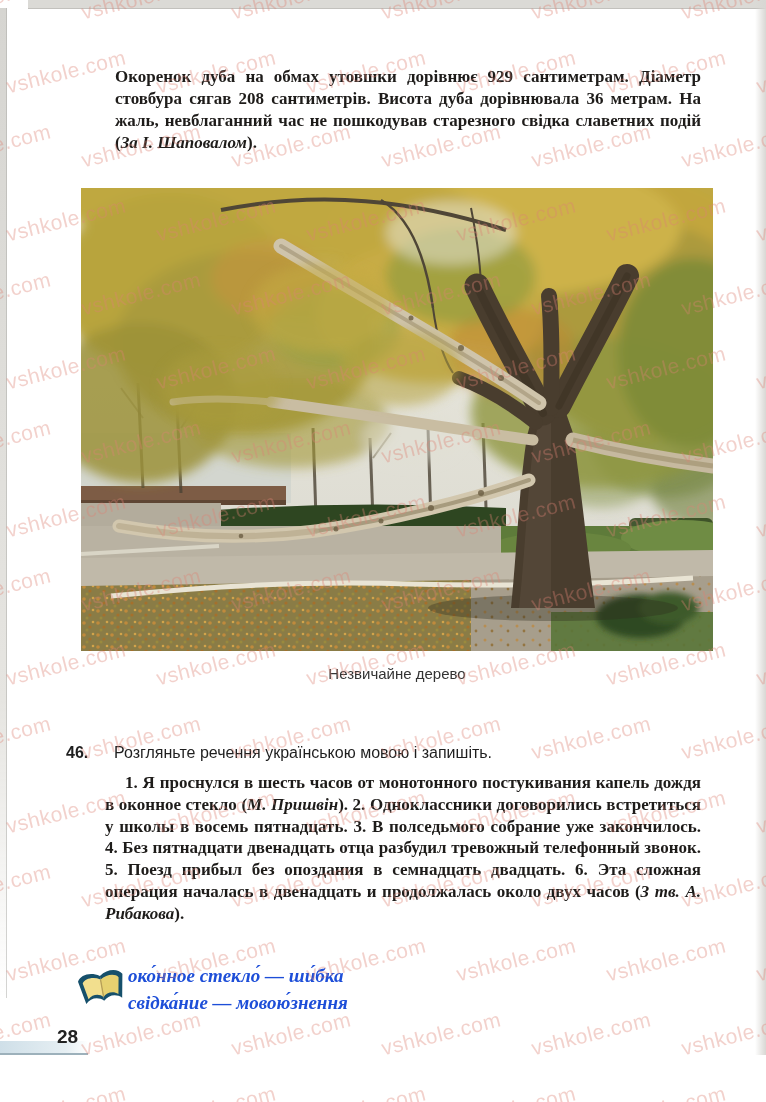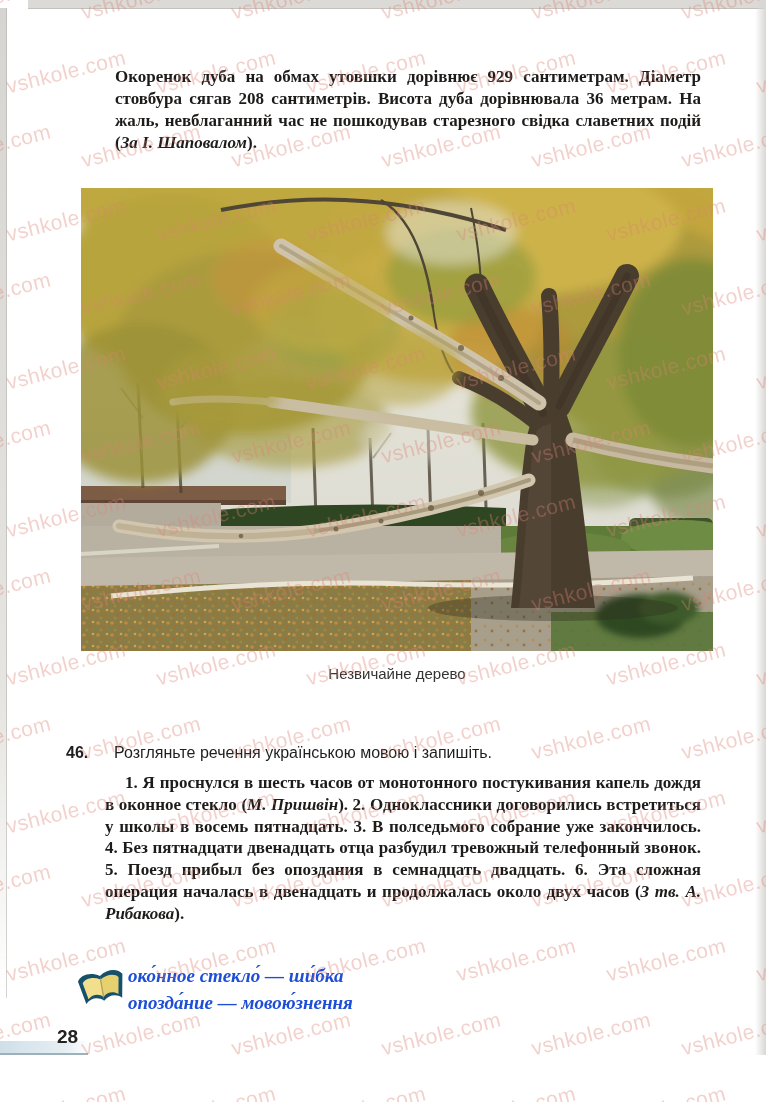--- a/index.html
+++ b/index.html
@@ -221,21 +221,21 @@
       <g transform="rotate(-10 30 24)">
         <path d="M30 10 C 20 3, 8 5, 4 12 L 9 39 C 15 33, 24 33, 30 39 Z" fill="#16506b"></path>
         <path d="M30 10 C 40 3, 52 5, 56 12 L 51 39 C 45 33, 36 33, 30 39 Z" fill="#16506b"></path>
         <path d="M30 14 C 22 9, 12 10, 9 15 L 12.5 34 C 18 29, 26 30, 30 34.5 Z" fill="#f2df8e"></path>
         <path d="M30 14 C 38 9, 48 10, 51 15 L 47.5 34 C 42 29, 34 30, 30 34.5 Z" fill="#e6d170"></path>
         <path d="M30 14 L30 34.5" stroke="#b79f56" stroke-width="1.5"></path>
       </g>
     </svg>
     <div class="entries">
       <div><span>око́нное стекло́</span> <span>—</span> <span>ши́бка</span></div>
-      <div><span>опозда́ние</span> <span>—</span> <span>мовою́знення</span></div>
+      <div><span>свідка́ние</span> <span>—</span> <span>мовою́знення</span></div>
     </div>
   </div>
 
   <div class="pagebar"></div>
   <div class="pagenum">28</div>
 
   <div class="wm-layer">
       <span class="wm" style="color: rgb(221, 130, 116); left: -70px; top: -14px;">vshkole.com</span>
       <span class="wm" style="color: rgb(221, 130, 116); left: 80px; top: -14px;">vshkole.com</span>
       <span class="wm" style="color: rgb(221, 130, 116); left: 230px; top: -14px;">vshkole.com</span>

